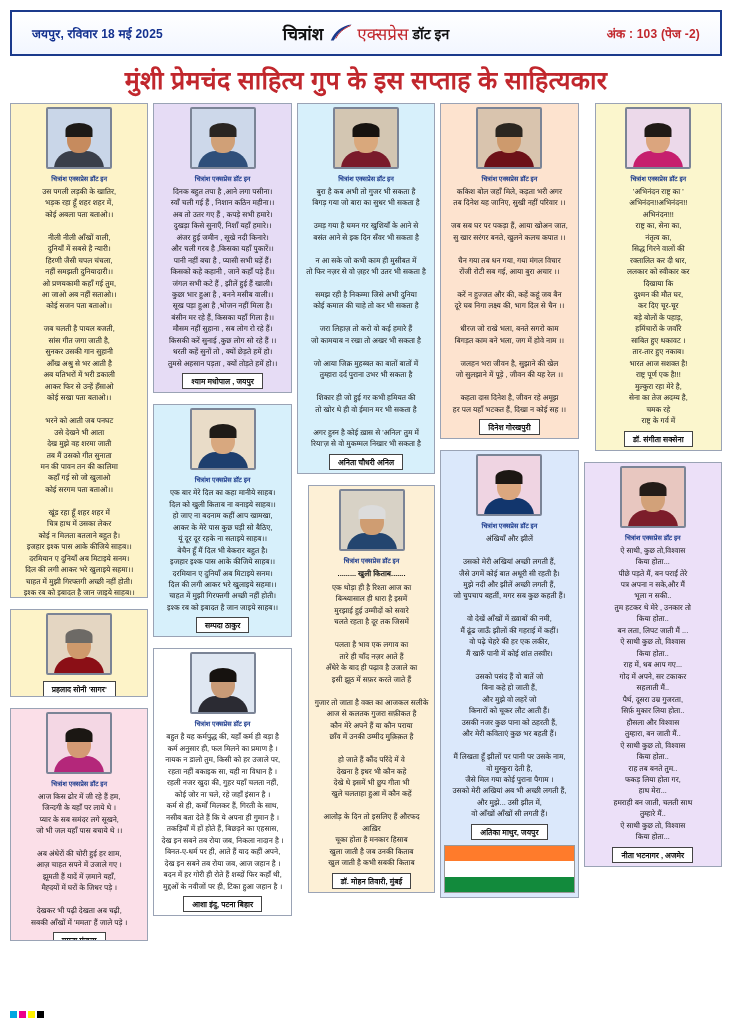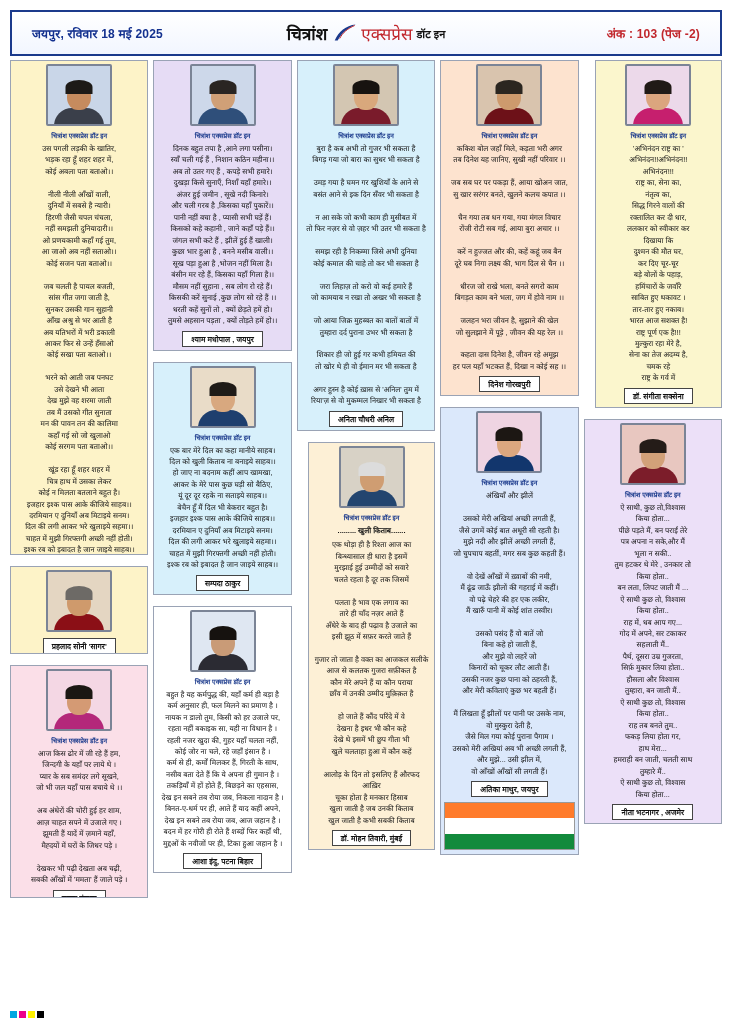--- a/index.html
+++ b/index.html
@@ -30,21 +30,21 @@
     letter-spacing:.2px;
   }
   .mast-left { color:#13318f; }
   .mast-right { color:#c1272d; }
   .mast-center {
     position:absolute; left:50%; top:50%; transform:translate(-50%,-50%);
     display:flex; align-items:center; gap:4px;text-align:center;
   }
   .mast-title-1 { font-size:17px; font-weight:bold; color:#111; }
   .mast-title-2 { font-size:17px; font-weight:normal; color:#c1272d; }
-  .mast-title-3 { font-size:11px; font-weight:bold; color:#111; }
+  .mast-title-3 { font-size:14px; font-weight:bold; color:#111; }
   .quill {
     display:inline-block; width:26px; height:20px; position:relative;
   }
   .quill svg { display:block; }
 
   
   .headline {
     margin-top:8px;
     text-align:center;
     font-size:25px;
@@ -192,20 +192,21 @@
           <path d="M24 1 C14 2, 7 8, 3 17 L6 17 C10 9, 16 5, 24 1 Z" fill="#1b3a8c"></path>
           <path d="M23 2 C16 5, 11 9, 8 15" stroke="#c1272d" stroke-width="1" fill="none"></path>
         </svg>
       </span>
       <span class="mast-title-2">एक्सप्रेस</span>
       <span class="mast-title-3">डॉट इन</span>
     </div>
     <div class="mast-right">अंक : 103 (पेज -2)</div>
   </div>
 
+  <div class="headline">मुंशी प्रेमचंद साहित्य गुप के इस सप्ताह के साहित्यकार</div>
 
   <div class="columns">
 
     <div class="col">
       <div class="card t-yellow">
         <div class="photo-wrap">
           <div class="photo">
             <div class="bgsky" style="background:#c9d6e8"></div>
             <div class="body" style="background:#3a3f4a"></div>
             <div class="face" style="background:#c68b5e"></div>

